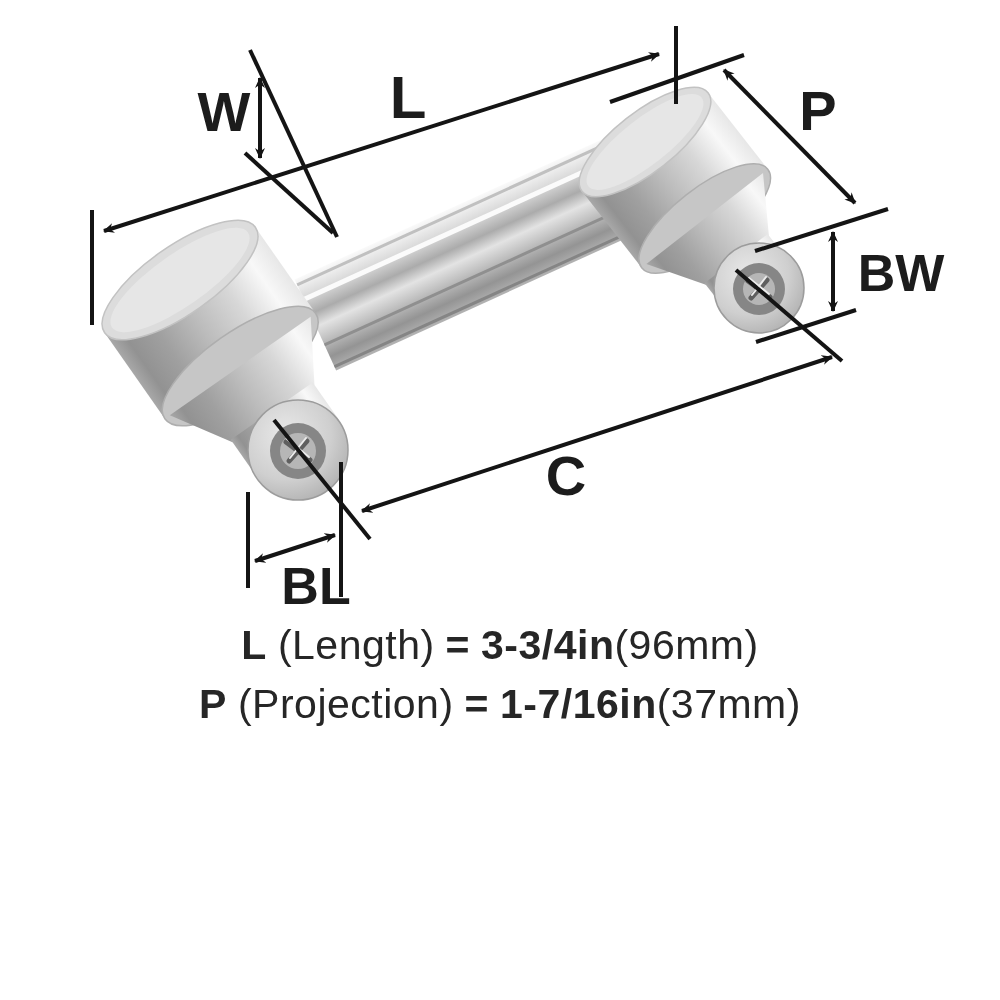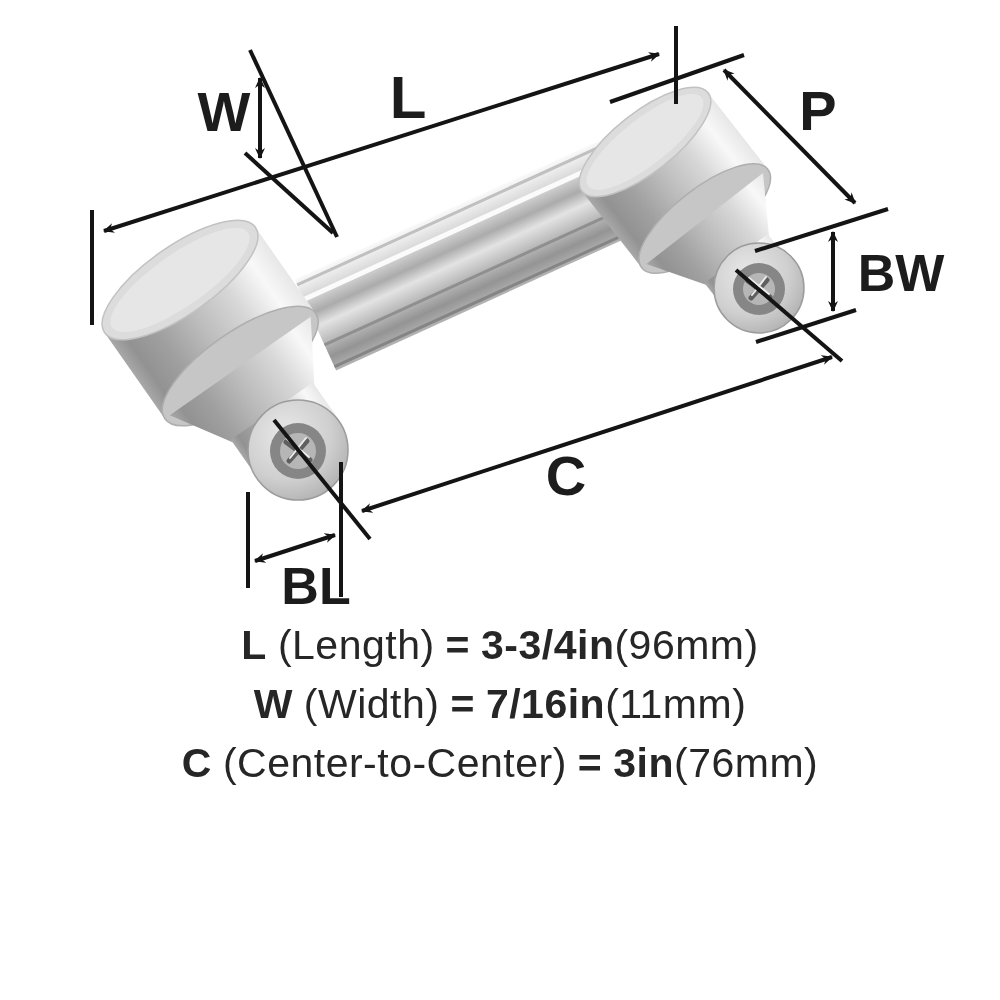--- a/index.html
+++ b/index.html
@@ -143,20 +143,17 @@
         <text x="316" y="604" font-size="52" text-anchor="middle">BL</text>
       </g>
     </svg>
   </div>
 
   <div class="spec-block">
     <div class="spec-line">
       <span class="spec-abbr">L</span><span class="spec-name">(Length)</span><span class="spec-eq">=</span><span class="spec-value">3-3/4in</span><span class="spec-metric">(96mm)</span>
     </div>
     <div class="spec-line">
-      <span class="spec-abbr">W</span><span class="spec-name">(Width)</span><span class="spec-eq">=</span><span class="spec-value">7/16in</span><span class="spec-metric">(11mm)</span>
-    </div>
-    <div class="spec-line">
-      <span class="spec-abbr">C</span><span class="spec-name">(Center-to-Center)</span><span class="spec-eq">=</span><span class="spec-value">3in</span><span class="spec-metric">(76mm)</span>
+      <span class="spec-abbr">P</span><span class="spec-name">(Projection)</span><span class="spec-eq">=</span><span class="spec-value">1-7/16in</span><span class="spec-metric">(37mm)</span>
     </div>
   </div>
 
 </div>
 
 </body></html>

